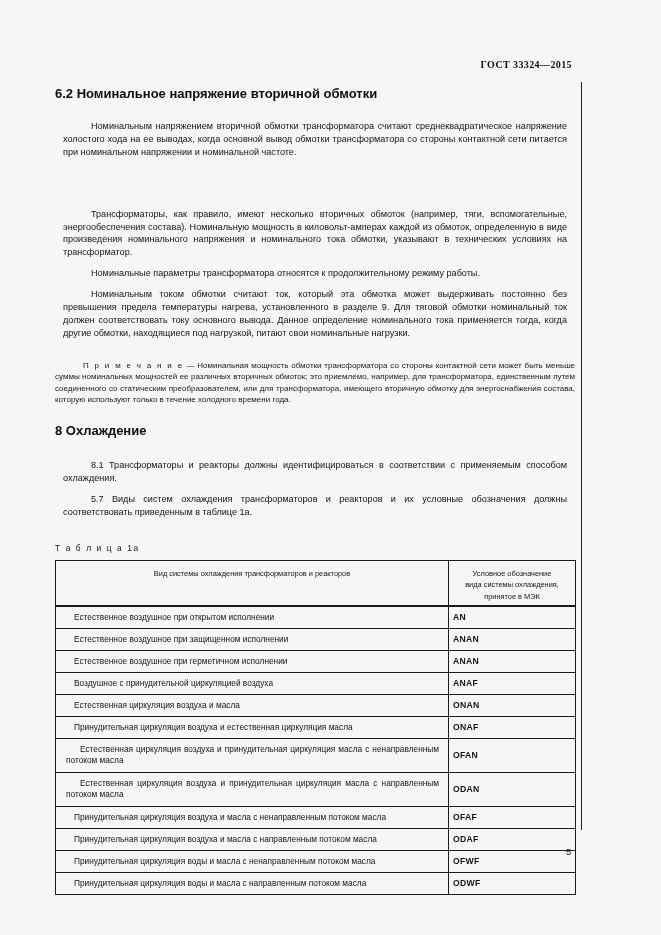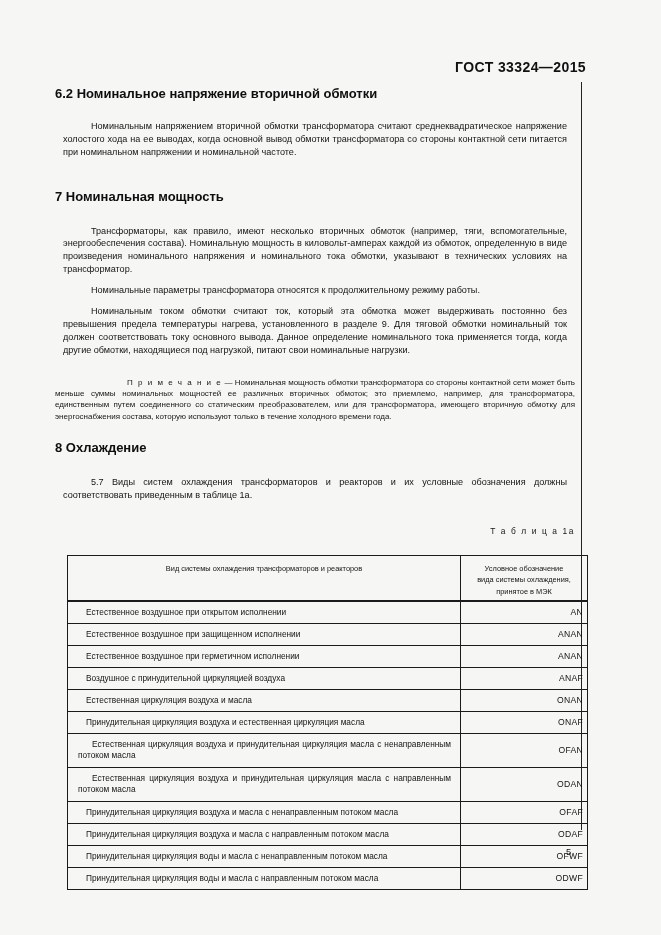--- a/index.html
+++ b/index.html
@@ -22,26 +22,27 @@
     top: 0;
     width: 661px;
     height: 935px;
     background: #f6f6f4;
   }
 
   
   .doc-header {
     position: absolute;
     top: 59px;
-    right: 75px;
-    font-size: 14px;
+    right: 89px;
+    font-size: 10px;
     font-weight: bold;
     letter-spacing: 0.4px;
     color: #111;
     white-space: nowrap;
+    font-family: Liberation Serif, serif;
   }
 
   
   .margin-rule {
     position: absolute;
     left: 581px;
     top: 82px;
     width: 1px;
     height: 748px;
     background: #222;
@@ -82,46 +83,44 @@
     font-size: 8.0px;
     line-height: 11.4px;
     margin: 0;
     padding: 0;
     text-align: justify;
     text-indent: 28px;
     color: #181818;
   }
   .note-label {
     letter-spacing: 1.5px;
-    margin-left: 44px;
   }
 
   .sp-7  { height: 7px; }
   .sp-9  { height: 9px; }
   .sp-11 { height: 11px; }
   .sp-12 { height: 12px; }
   .sp-16 { height: 16px; }
   .sp-18 { height: 18px; }
   .sp-22 { height: 22px; }
 
   
   .table-caption {
     font-size: 8.4px;
     letter-spacing: 1.6px;
     color: #151515;
     margin: 0;
     padding: 0;
-    text-align: right;
   }
 
   
   table.cooling {
     border-collapse: collapse;
     width: 520px;
-    margin: 12px;
+    margin: 0;
     table-layout: fixed;
     background: transparent;
   }
   table.cooling th,
   table.cooling td {
     border: 1px solid #1b1b1b;
     padding: 0;
     vertical-align: middle;
   }
   table.cooling thead th {
@@ -156,21 +155,22 @@
   }
   td.desc.two-line {
     height: 33px;
   }
   td.desc.two-line .cell {
     text-align: justify;
     text-indent: 14px;
     padding: 3px 9px 3px 10px;
   }
   td.code {
-    text-align: right;
+    text-align: left;
+    font-weight: bold;
   }
   td.code .cell {
     font-size: 8.6px;
     line-height: 11.4px;
     padding: 3px 4px;
     color: #121212;
     letter-spacing: 0.3px;
   }
 
   
@@ -193,34 +193,34 @@
   <div class="margin-rule"></div>
 
   <div class="content">
 
     <h2 class="heading h-indent">6.2  Номинальное напряжение вторичной обмотки</h2>
     <div class="sp-9"></div>
     <p class="body">Номинальным напряжением вторичной обмотки трансформатора считают среднеквадратическое напряжение холостого хода на ее выводах, когда основной вывод обмотки трансформатора со стороны контактной сети питается при номинальном напряжении и номинальной частоте.</p>
 
     <div class="sp-22"></div>
 
-    <h2 class="heading h-indent-s">7  Номинальная мощность</h2>
     <div class="sp-11"></div>
     <p class="body">Трансформаторы, как правило, имеют несколько вторичных обмоток (например, тяги, вспомога­тельные, энергообеспечения состава). Номинальную мощность в киловольт-амперах каждой из обмо­ток, определенную в виде произведения номинального напряжения и номинального тока обмотки, ука­зывают в технических условиях на трансформатор.</p>
     <p class="body">Номинальные параметры трансформатора относятся к продолжительному режиму работы.</p>
     <p class="body">Номинальным током обмотки считают ток, который эта обмотка может выдерживать постоянно без превышения предела температуры нагрева, установленного в разделе 9. Для тяговой обмотки но­минальный ток должен соответствовать току основного вывода. Данное определение номинального тока применяется тогда, когда другие обмотки, находящиеся под нагрузкой, питают свои номинальные нагрузки.</p>
 
     <div class="sp-12"></div>
 
     <p class="note"><span class="note-label">П р и м е ч а н и е</span><span> — </span><span>Номинальная мощность обмотки трансформатора со стороны контактной сети может быть меньше суммы номинальных мощностей ее различных вторичных обмоток; это приемлемо, например, для трансформатора, единственным путем соединенного со статическим преобразователем, или для трансформато­ра, имеющего вторичную обмотку для энергоснабжения состава, которую используют только в течение холодного времени года.</span></p>
 
     <div class="sp-18"></div>
 
     <h2 class="heading h-indent-s">8  Охлаждение</h2>
     <div class="sp-11"></div>
+    <p class="body">8.1  Трансформаторы и реакторы должны идентифицироваться в соответствии с применяемым способом охлаждения.</p>
     <p class="body">5.7  Виды систем охлаждения трансформаторов и реакторов и их условные обозначения долж­ны соответствовать приведенным в таблице 1а.</p>
 
     <div class="sp-16"></div>
 
     <p class="table-caption">Т а б л и ц а  1а</p>
 
     <div class="sp-7"></div>
 
     <table class="cooling">
       <colgroup>

